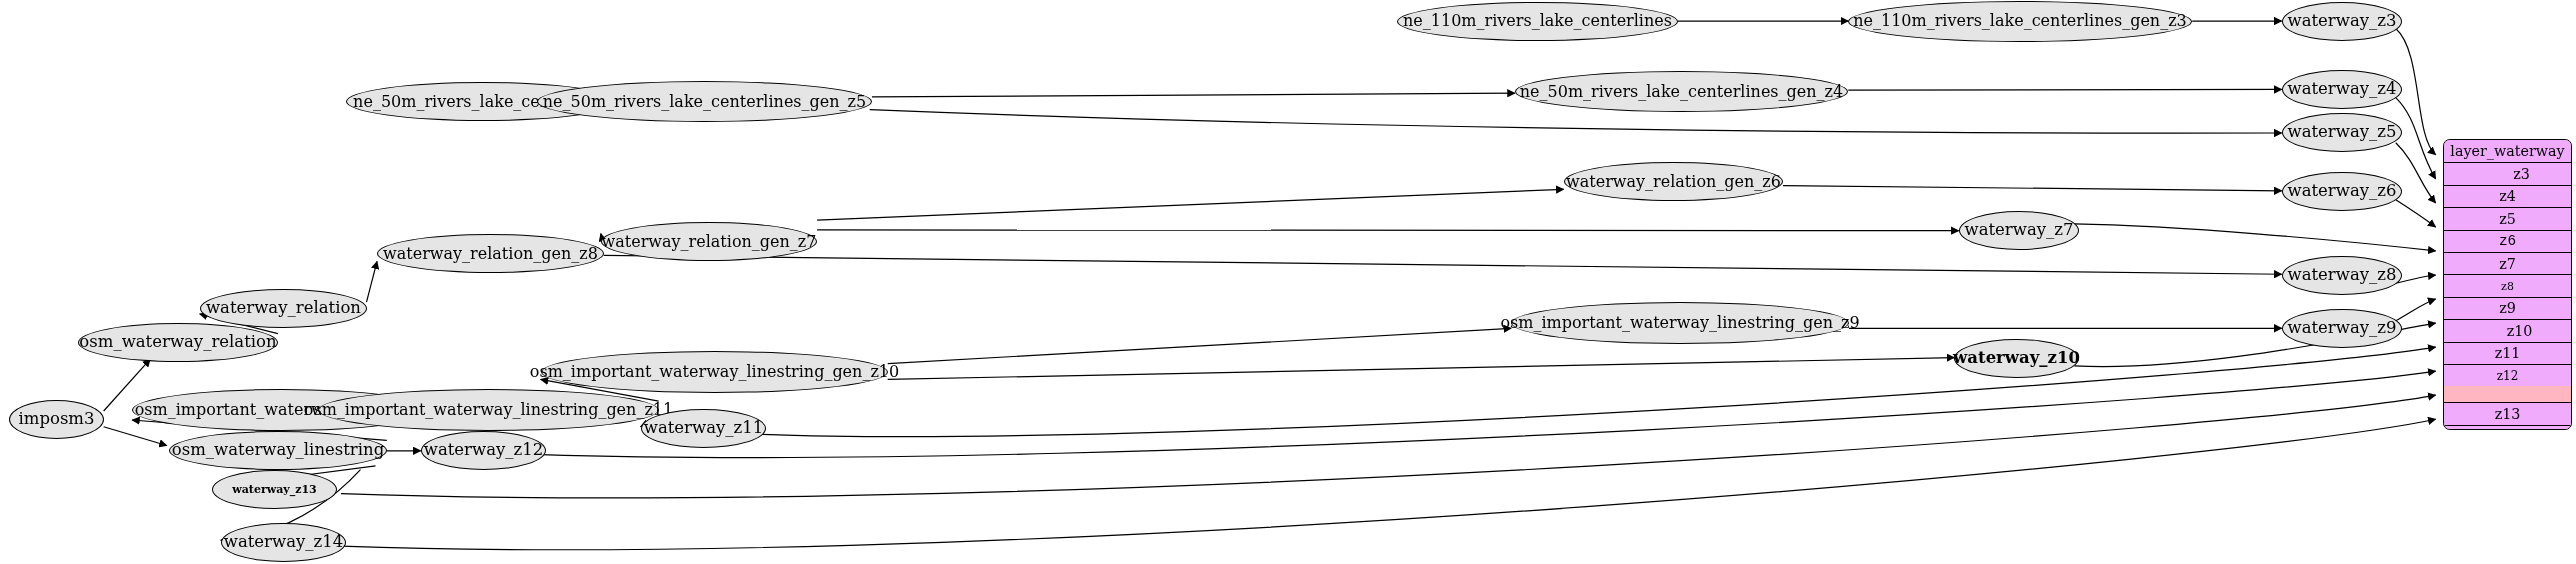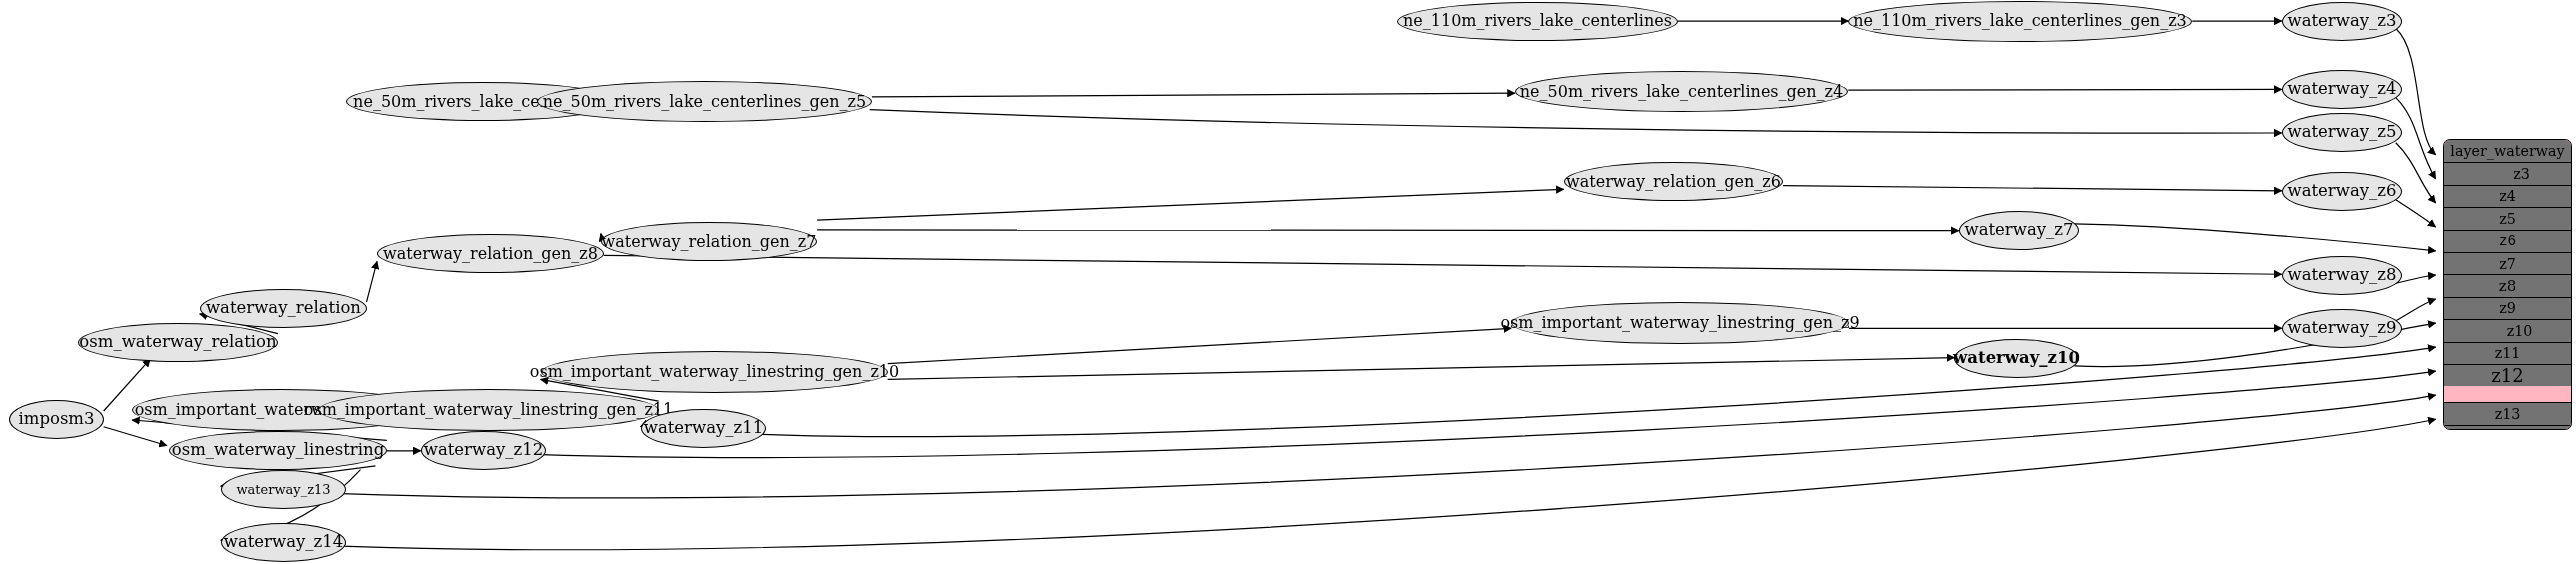--- a/index.html
+++ b/index.html
@@ -8,21 +8,21 @@
   svg.edges{position:absolute;left:0;top:0;width:2576px;height:565px;pointer-events:none;}
   .node{position:absolute;display:flex;align-items:center;justify-content:center;
         border:1.1px solid #000;border-radius:50%;background:#e5e5e5;
         font-family:"DejaVu Serif", serif;color:#000;white-space:nowrap;
         box-sizing:border-box;}
   .node .lbl{line-height:1;}
   .record{position:absolute;border:1.1px solid #000;border-radius:6.8px;
           background:#ffb6c1;overflow:hidden;box-sizing:border-box;}
   .record .rowcell{display:flex;align-items:center;justify-content:center;
           font-family:"DejaVu Serif", serif;color:#000;
-          border-top:1.1px solid #000;box-sizing:border-box;background:#737373;}
+          border-top:1.1px solid #000;box-sizing:border-box;background:#f0abfc;}
   .record .rowcell.head{border-top:none;}
 </style>
 </head>
 <body>
 
 <div id="canvas">
   <svg class="edges" viewBox="0 0 3430 752" preserveAspectRatio="none">
     <defs>
       <marker id="arrow" viewBox="0 0 10 10" refX="9" refY="5" markerWidth="7" markerHeight="7" orient="auto-start-reverse">
         <path d="M 0 0 L 10 5 L 0 10 z" fill="#000"></path>
@@ -77,21 +77,21 @@
       </div>
       <div class="node" style="left: 169px; top: 431px; width: 218px; height: 39px; font-size: 16.5px;">
         <span class="lbl">osm_waterway_linestring</span>
       </div>
       <div class="node" style="left: 200px; top: 289px; width: 167px; height: 39px; font-size: 16.5px;">
         <span class="lbl">waterway_relation</span>
       </div>
       <div class="node" style="left: 132px; top: 389px; width: 300px; height: 42px; font-size: 16px;">
         <span class="lbl">osm_important_waterway_linestring</span>
       </div>
-      <div class="node" style="left: 221px; top: 470px; width: 125px; height: 39px; font-size: 13px;">
+      <div class="node" style="left: 212px; top: 470px; width: 125px; height: 39px; font-size: 11px; font-weight: bold;">
         <span class="lbl">waterway_z13</span>
       </div>
       <div class="node" style="left: 221px; top: 523px; width: 125px; height: 39px; font-size: 16.5px;">
         <span class="lbl">waterway_z14</span>
       </div>
       <div class="node" style="left: 318px; top: 389px; width: 341px; height: 42px; font-size: 16px;">
         <span class="lbl">osm_important_waterway_linestring_gen_z11</span>
       </div>
       <div class="node" style="left: 421px; top: 431px; width: 125px; height: 39px; font-size: 16.5px;">
         <span class="lbl">waterway_z12</span>
@@ -155,23 +155,23 @@
       </div>
     </div>
   <div id="record-layer">
       <div class="record" style="left: 2443px; top: 139px; width: 129px; height: 291px;">
         <div class="rowcell head" style="height: 22.4px; font-size: 14.3px;">layer_waterway</div>
         <div class="rowcell" style="height: 22.4px; font-size: 14.3px; padding-left: 28px;">z3</div>
         <div class="rowcell" style="height: 22.4px; font-size: 14.3px;">z4</div>
         <div class="rowcell" style="height: 22.4px; font-size: 14.3px;">z5</div>
         <div class="rowcell" style="height: 22.4px; font-size: 14.3px; font-family: Liberation Mono, monospace;">z6</div>
         <div class="rowcell" style="height: 22.4px; font-size: 14.3px;">z7</div>
-        <div class="rowcell" style="height: 22.4px; font-size: 15px;">z8</div>
+        <div class="rowcell" style="height: 22.4px; font-size: 11px;">z8</div>
         <div class="rowcell" style="height: 22.4px; font-size: 14.3px;">z9</div>
         <div class="rowcell" style="height: 22.4px; font-size: 14.3px; padding-left: 24px;">z10</div>
         <div class="rowcell" style="height: 22.4px; font-size: 14.3px;">z11</div>
-        <div class="rowcell" style="height: 22.4px; font-size: 18px;">z12</div>
+        <div class="rowcell" style="height: 22.4px; font-size: 12px;">z12</div>
         <div class="rowcell" style="height: 22.4px; font-size: 14.3px; margin-top: 16px;">z13</div>
         <div class="rowcell" style="height: 22.4px; font-size: 14.3px;">z14+</div>
       </div>
     </div>
 </div>
 
 
 </body></html>

